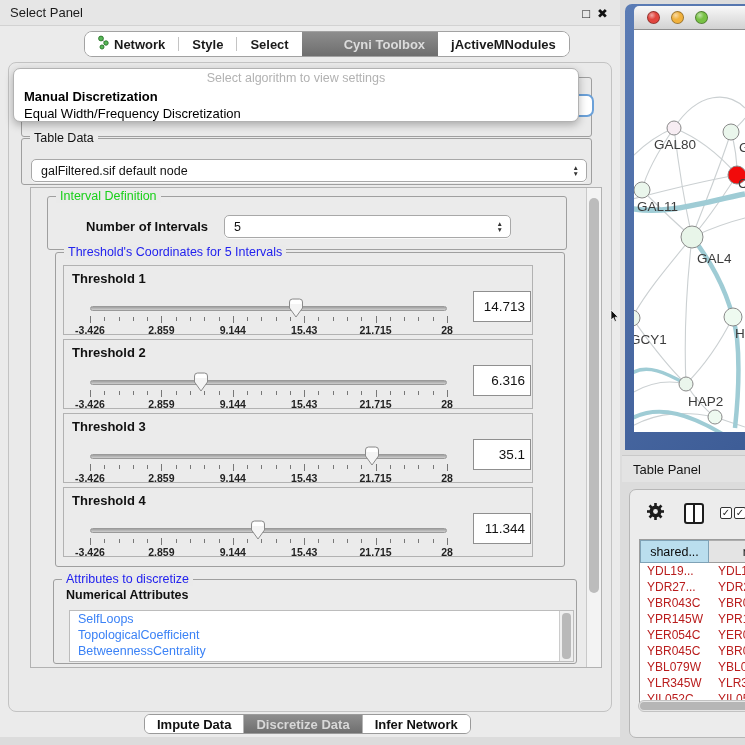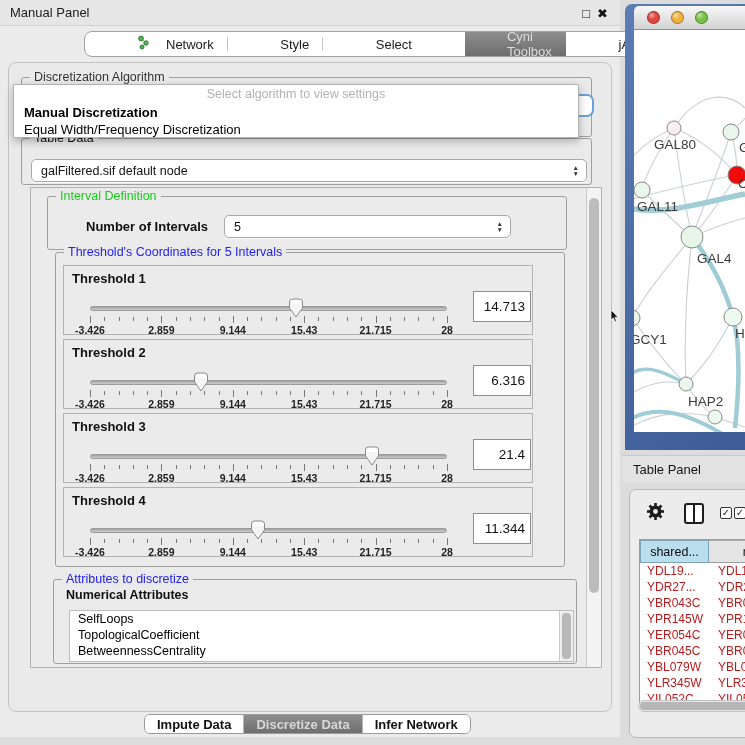--- a/index.html
+++ b/index.html
@@ -16,44 +16,44 @@
   #control-panel { left:0; top:0; width:620px; height:737px; background:#ebebeb; }
   #cp-titlebar { left:0; top:0; width:620px; height:26px; background:#e6e6e6;
     border-bottom:1px solid #d2d2d2; display:flex; align-items:center; }
   #cp-title { font-size:13px; color:#1c1c1c; padding-left:10px; }
   #cp-win-icons { position:absolute; right:12px; top:0; height:26px; display:flex; gap:7px; align-items:center; }
   .win-icon { font-size:13px; color:#111; line-height:1; cursor:default; }
 
   
   #top-tabs { left:84px; top:31px; height:26px; display:flex; background:#fff;
     border:1px solid #a2a2a2; border-radius:8px; overflow:hidden; align-items:stretch; }
-  .ttab { display:flex; align-items:center; gap:17px; padding:0 13px; font-size:13px;
-    font-weight:normal; color:#1a1a1a; background:#fff;margin-left:40px; }
+  .ttab { display:flex; align-items:center; gap:5px; padding:0 13px; font-size:13px;
+    font-weight:bold; color:#1a1a1a; background:#fff; }
   .ttab.selected { background:linear-gradient(#8d8d8d,#6e6e6e); color:#dcdcdc;padding-left:42px; }
   .ttab-sep { width:1px; background:#c4c4c4; margin:5px 0; }
 
   
   #outer-panel { left:8px; top:62px; width:604px; height:650px; background:#eaeaea;
     border:1px solid #c3c3c3; border-radius:8px; }
 
   .groupbox { position:absolute; border:1px solid #9f9f9f; border-radius:3px; }
   .group-title { position:absolute; top:-8px; left:8px; background:#eaeaea; padding:0 4px;
     font-size:12.5px; white-space:nowrap; }
 
   
   .combo { position:absolute; background:#fff; border:1px solid #a8a8a8; border-radius:5px;
     display:flex; align-items:center; font-size:12.5px; color:#111;
     box-shadow:0 1px 0 rgba(255,255,255,.7);justify-content:center; }
   .combo-text { flex:1; padding-left:9px; overflow:hidden; white-space:nowrap; }
   .combo-spinner { display:flex; flex-direction:column; align-items:center; padding-right:7px;
     font-size:6.5px; line-height:5.5px; color:#333; }
 
   
-  #algo-popup { left:13px; top:84px; width:566px; height:54px; background:#fff;
-    border:1px solid #b2b2b2; border-radius:1px; z-index:30;
+  #algo-popup { left:13px; top:68px; width:566px; height:54px; background:#fff;
+    border:1px solid #b2b2b2; border-radius:7px; z-index:30;
     box-shadow:0 3px 8px rgba(0,0,0,.28); overflow:hidden; }
   .popup-prompt { height:19px; line-height:19px; text-align:center; color:#b2b2b2; font-size:12.5px; }
   .popup-item { height:17px; line-height:17px; padding-left:10px; font-size:13px; color:#000; white-space:nowrap; }
   .popup-item.bold { font-weight:bold; }
   #combo-focus-frag { left:560px; top:94px; width:34px; height:23px; background:#fff;
     border:2px solid #6ba1d9; border-radius:7px; z-index:5; }
 
   
   #scrollpane { left:30px; top:187px; width:572px; height:481px; background:#ebebeb;
     border:1px solid #b2b2b2; z-index:2; }
@@ -74,21 +74,21 @@
   .tick.major { height:7px; top:19px; }
   .tick-label { position:absolute; top:27px; transform:translateX(-50%); font-size:10.5px;
     font-weight:bold; color:#222; white-space:nowrap; }
   .th-value { position:absolute; left:409px; top:25px; width:58px; height:31px; background:#fff;
     border:1px solid #8f8f8f; font-size:13.5px; color:#111; text-align:right;
     padding-right:5px; line-height:29px; }
 
   
   #attr-list { position:absolute; left:15px; top:30px; width:505px; height:52px; background:#fff;
     border:1px solid #bcbcbc; overflow:hidden; }
-  .attr-item { font-size:12.5px; color:#000000; padding-left:8px; line-height:16px; white-space:nowrap; }
+  .attr-item { font-size:12.5px; color:#3b82f6; padding-left:8px; line-height:16px; white-space:nowrap; }
   #attr-vscroll { position:absolute; right:0; top:0; width:14px; height:100%;
     background:#efefef; border-left:1px solid #ccc; }
   #attr-thumb { position:absolute; left:2px; top:2px; width:9px; height:46px; background:#b9b9b9; border-radius:4px; }
 
   
   #apply-btn { left:260px; top:612px; width:68px; height:23px; border:1px solid #9c9c9c;
     border-radius:6px; background:linear-gradient(#ffffff,#ececec); font-size:13px; color:#111;
     display:flex; align-items:center; justify-content:center; }
   #bottom-tabs { left:144px; top:714px; height:20px; display:flex; background:#fff;
     border:1px solid #9a9a9a; border-radius:6px; overflow:hidden; }
@@ -134,21 +134,21 @@
   #tp-hscroll-thumb { position:absolute; left:1px; top:1px; width:118px; height:8px; background:#b6b6b6; border-radius:4px; }
 
   #mouse-cursor { left:610px; top:310px; z-index:50; }
 </style>
 </head>
 <body>
 
 <div class="abs" id="control-panel">
 
   <div class="abs" id="cp-titlebar">
-    <span id="cp-title">Manual Panel</span>
+    <span id="cp-title">Select Panel</span>
     <span id="cp-win-icons">
       <span class="win-icon">□</span>
       <span class="win-icon">✖</span>
     </span>
   </div>
 
   <div class="abs" id="top-tabs">
       <div class="ttab">
         <span><svg width="11" height="15" viewBox="0 0 11 15">
             <line x1="3" y1="4" x2="8" y2="8" stroke="#9a9a9a"></line>
@@ -337,21 +337,21 @@
             <div class="tick-label" style="left: 71.4px;">2.859</div>
             <div class="tick-label" style="left: 142.8px;">9.144</div>
             <div class="tick-label" style="left: 214.2px;">15.43</div>
             <div class="tick-label" style="left: 285.6px;">21.715</div>
             <div class="tick-label" style="left: 357px;">28</div>
             <div class="slider-thumb" style="left: 274.024px;"><svg width="16" height="20" viewBox="0 0 16 20">
                 <path d="M1.5,4 Q1.5,1 4.5,1 L11.5,1 Q14.5,1 14.5,4 L14.5,10 L8,19 L1.5,10 Z" fill="#f4f4f4" stroke="#8b8b8b"></path>
                 <path d="M2.5,4 Q2.5,2 4.5,2 L11.5,2 Q13.5,2 13.5,4 L13.5,6 L2.5,6 Z" fill="#ffffff"></path>
               </svg></div>
           </div>
-          <div class="th-value">21.4</div>
+          <div class="th-value">35.1</div>
         </div>
         <div class="th-panel" style="top: 234px;">
           <div class="th-label">Threshold 4</div>
           <div class="slider-zone">
             <div class="slider-track"></div>
             <div class="tick major" style="left: 0px;"></div>
             <div class="tick minor" style="left: 14.28px;"></div>
             <div class="tick minor" style="left: 28.56px;"></div>
             <div class="tick minor" style="left: 42.84px;"></div>
             <div class="tick minor" style="left: 57.12px;"></div>

